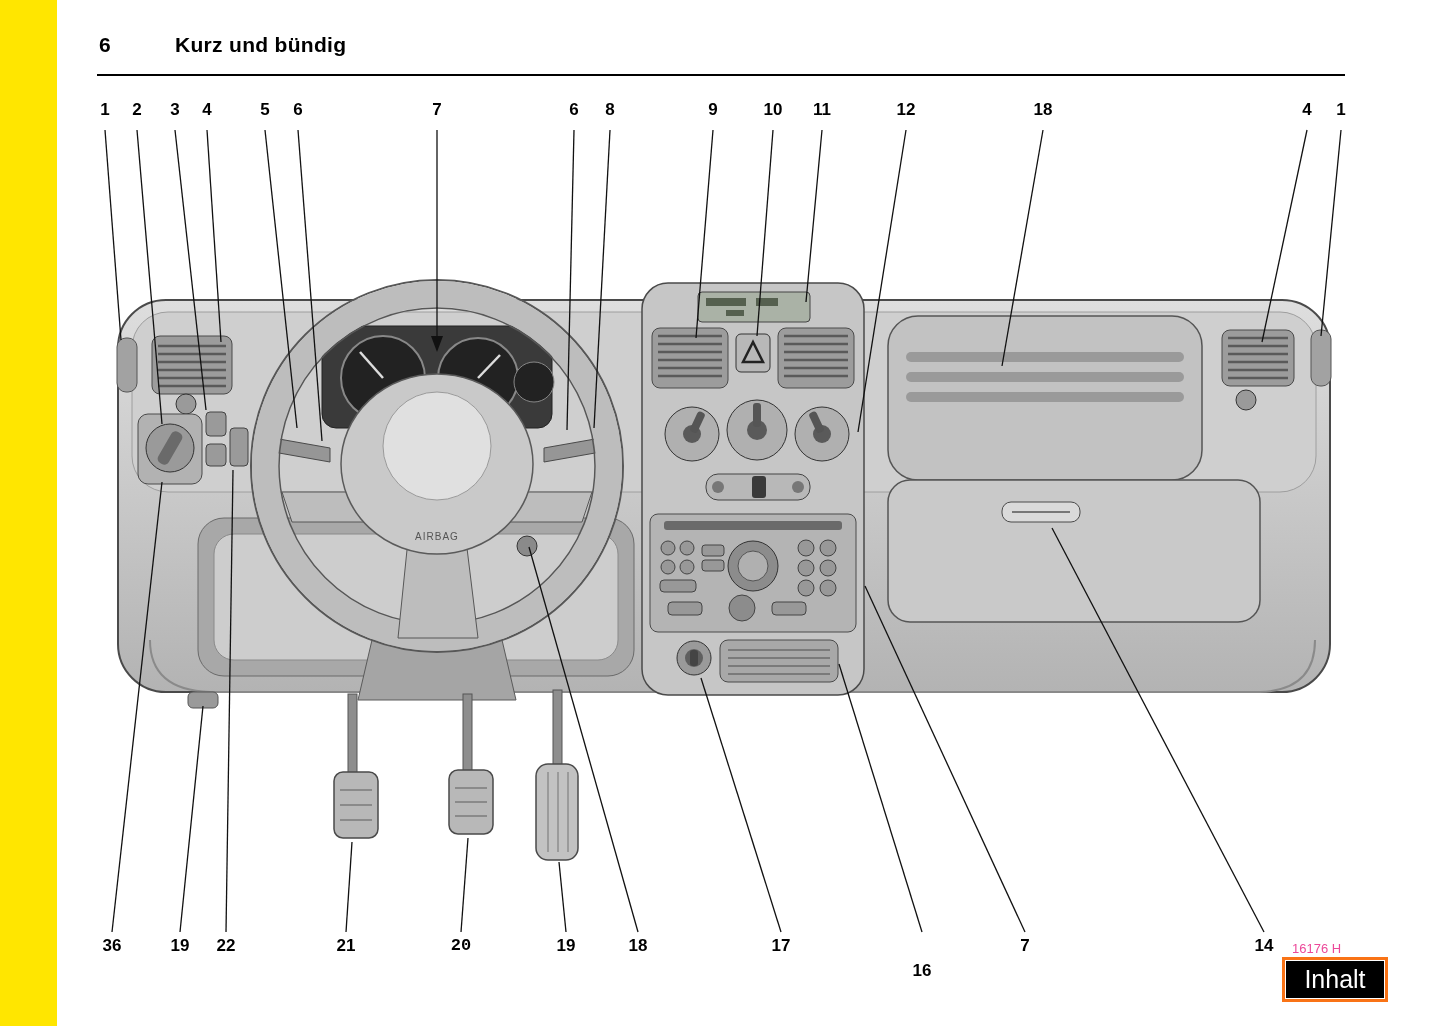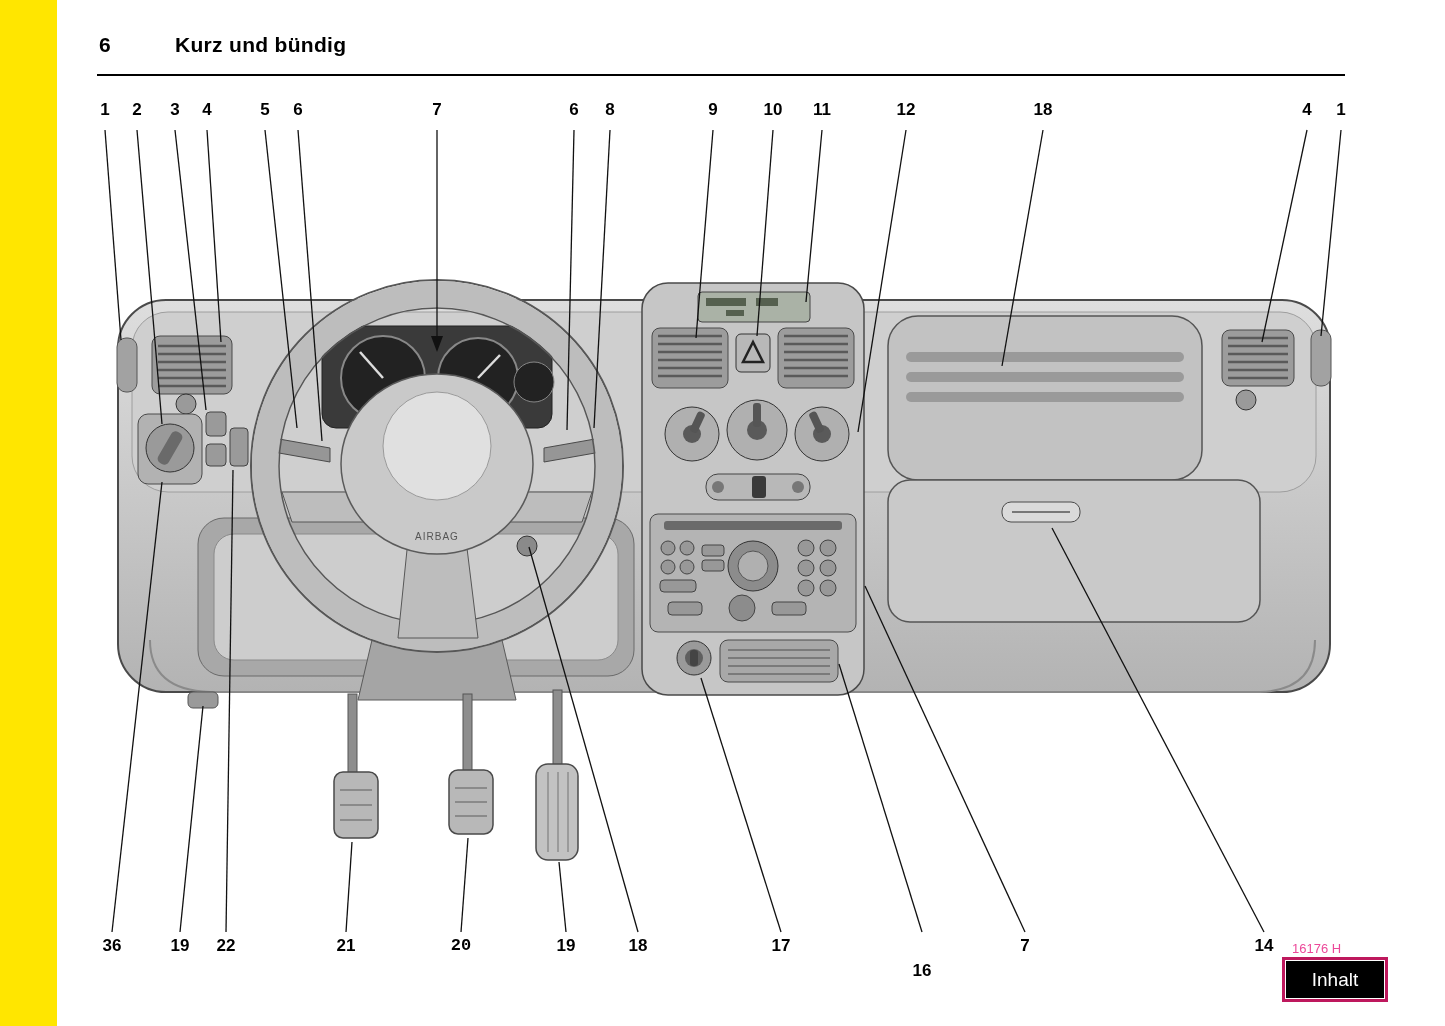--- a/index.html
+++ b/index.html
@@ -6,21 +6,21 @@
   .page{position:relative;width:1445px;height:1026px;background:#fff;overflow:hidden;
         font-family:"Liberation Sans",sans-serif;}
   .accent-stripe{position:absolute;left:0;top:0;width:57px;height:1026px;background:#ffe600;}
   .page-num{position:absolute;left:99px;top:33px;font-size:21px;font-weight:bold;color:#000;}
   .page-title{position:absolute;left:175px;top:33px;font-size:21px;font-weight:bold;color:#000;letter-spacing:.3px;}
   .rule{position:absolute;left:97px;top:74px;width:1248px;height:2px;background:#000;}
   svg.diagram{position:absolute;left:0;top:0;}
   .callout{position:absolute;transform:translateX(-50%);font-size:17px;font-weight:bold;color:#000;}
   .figure-code{position:absolute;left:1292px;top:941px;font-size:13px;color:#ec4899;}
   .inhalt{position:absolute;left:1282px;top:957px;width:106px;height:45px;background:#000;color:#fff;
-          font-family:"Liberation Sans",sans-serif;font-size:19px;border:3px solid #be185d;
+          font-family:"Liberation Sans",sans-serif;font-size:25px;border:3px solid #f97316;
           box-shadow:inset 0 0 0 1px #fff;cursor:pointer;}
 </style>
 </head>
 <body>
 
 <div class="page">
   <div class="accent-stripe"></div>
   <span class="page-num">6</span>
   <span class="page-title">Kurz und bündig</span>
   <div class="rule"></div>

